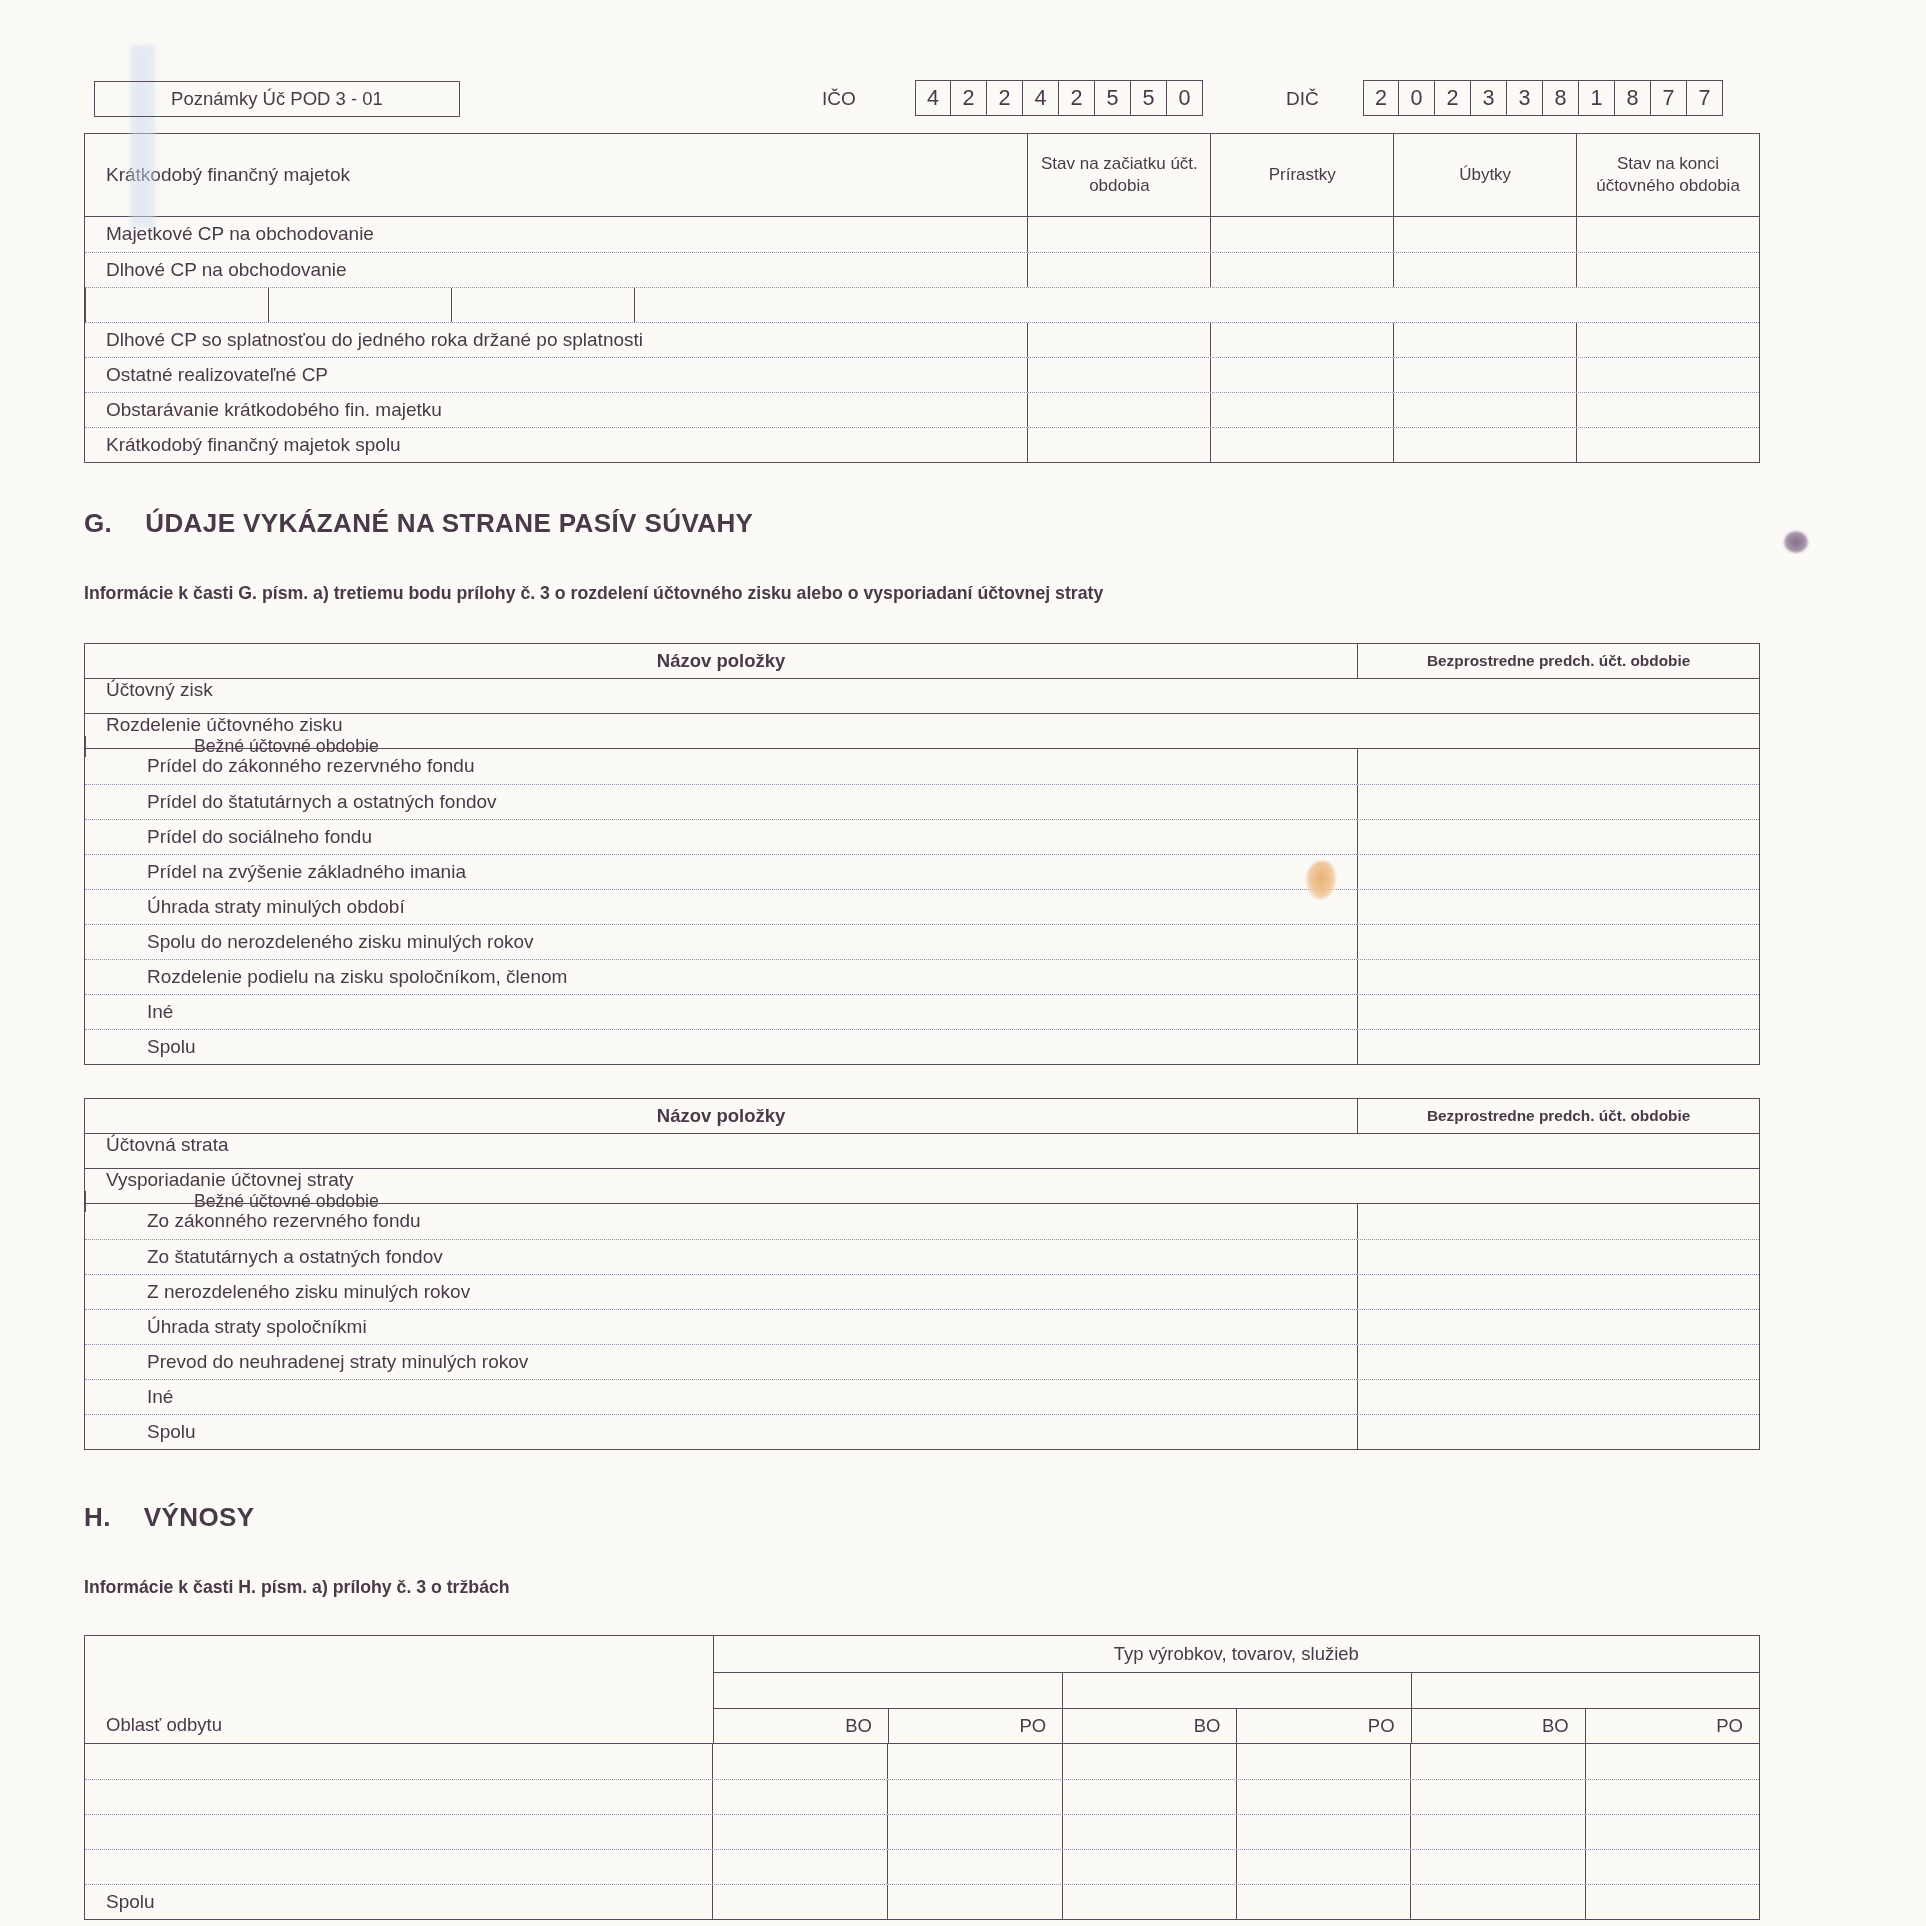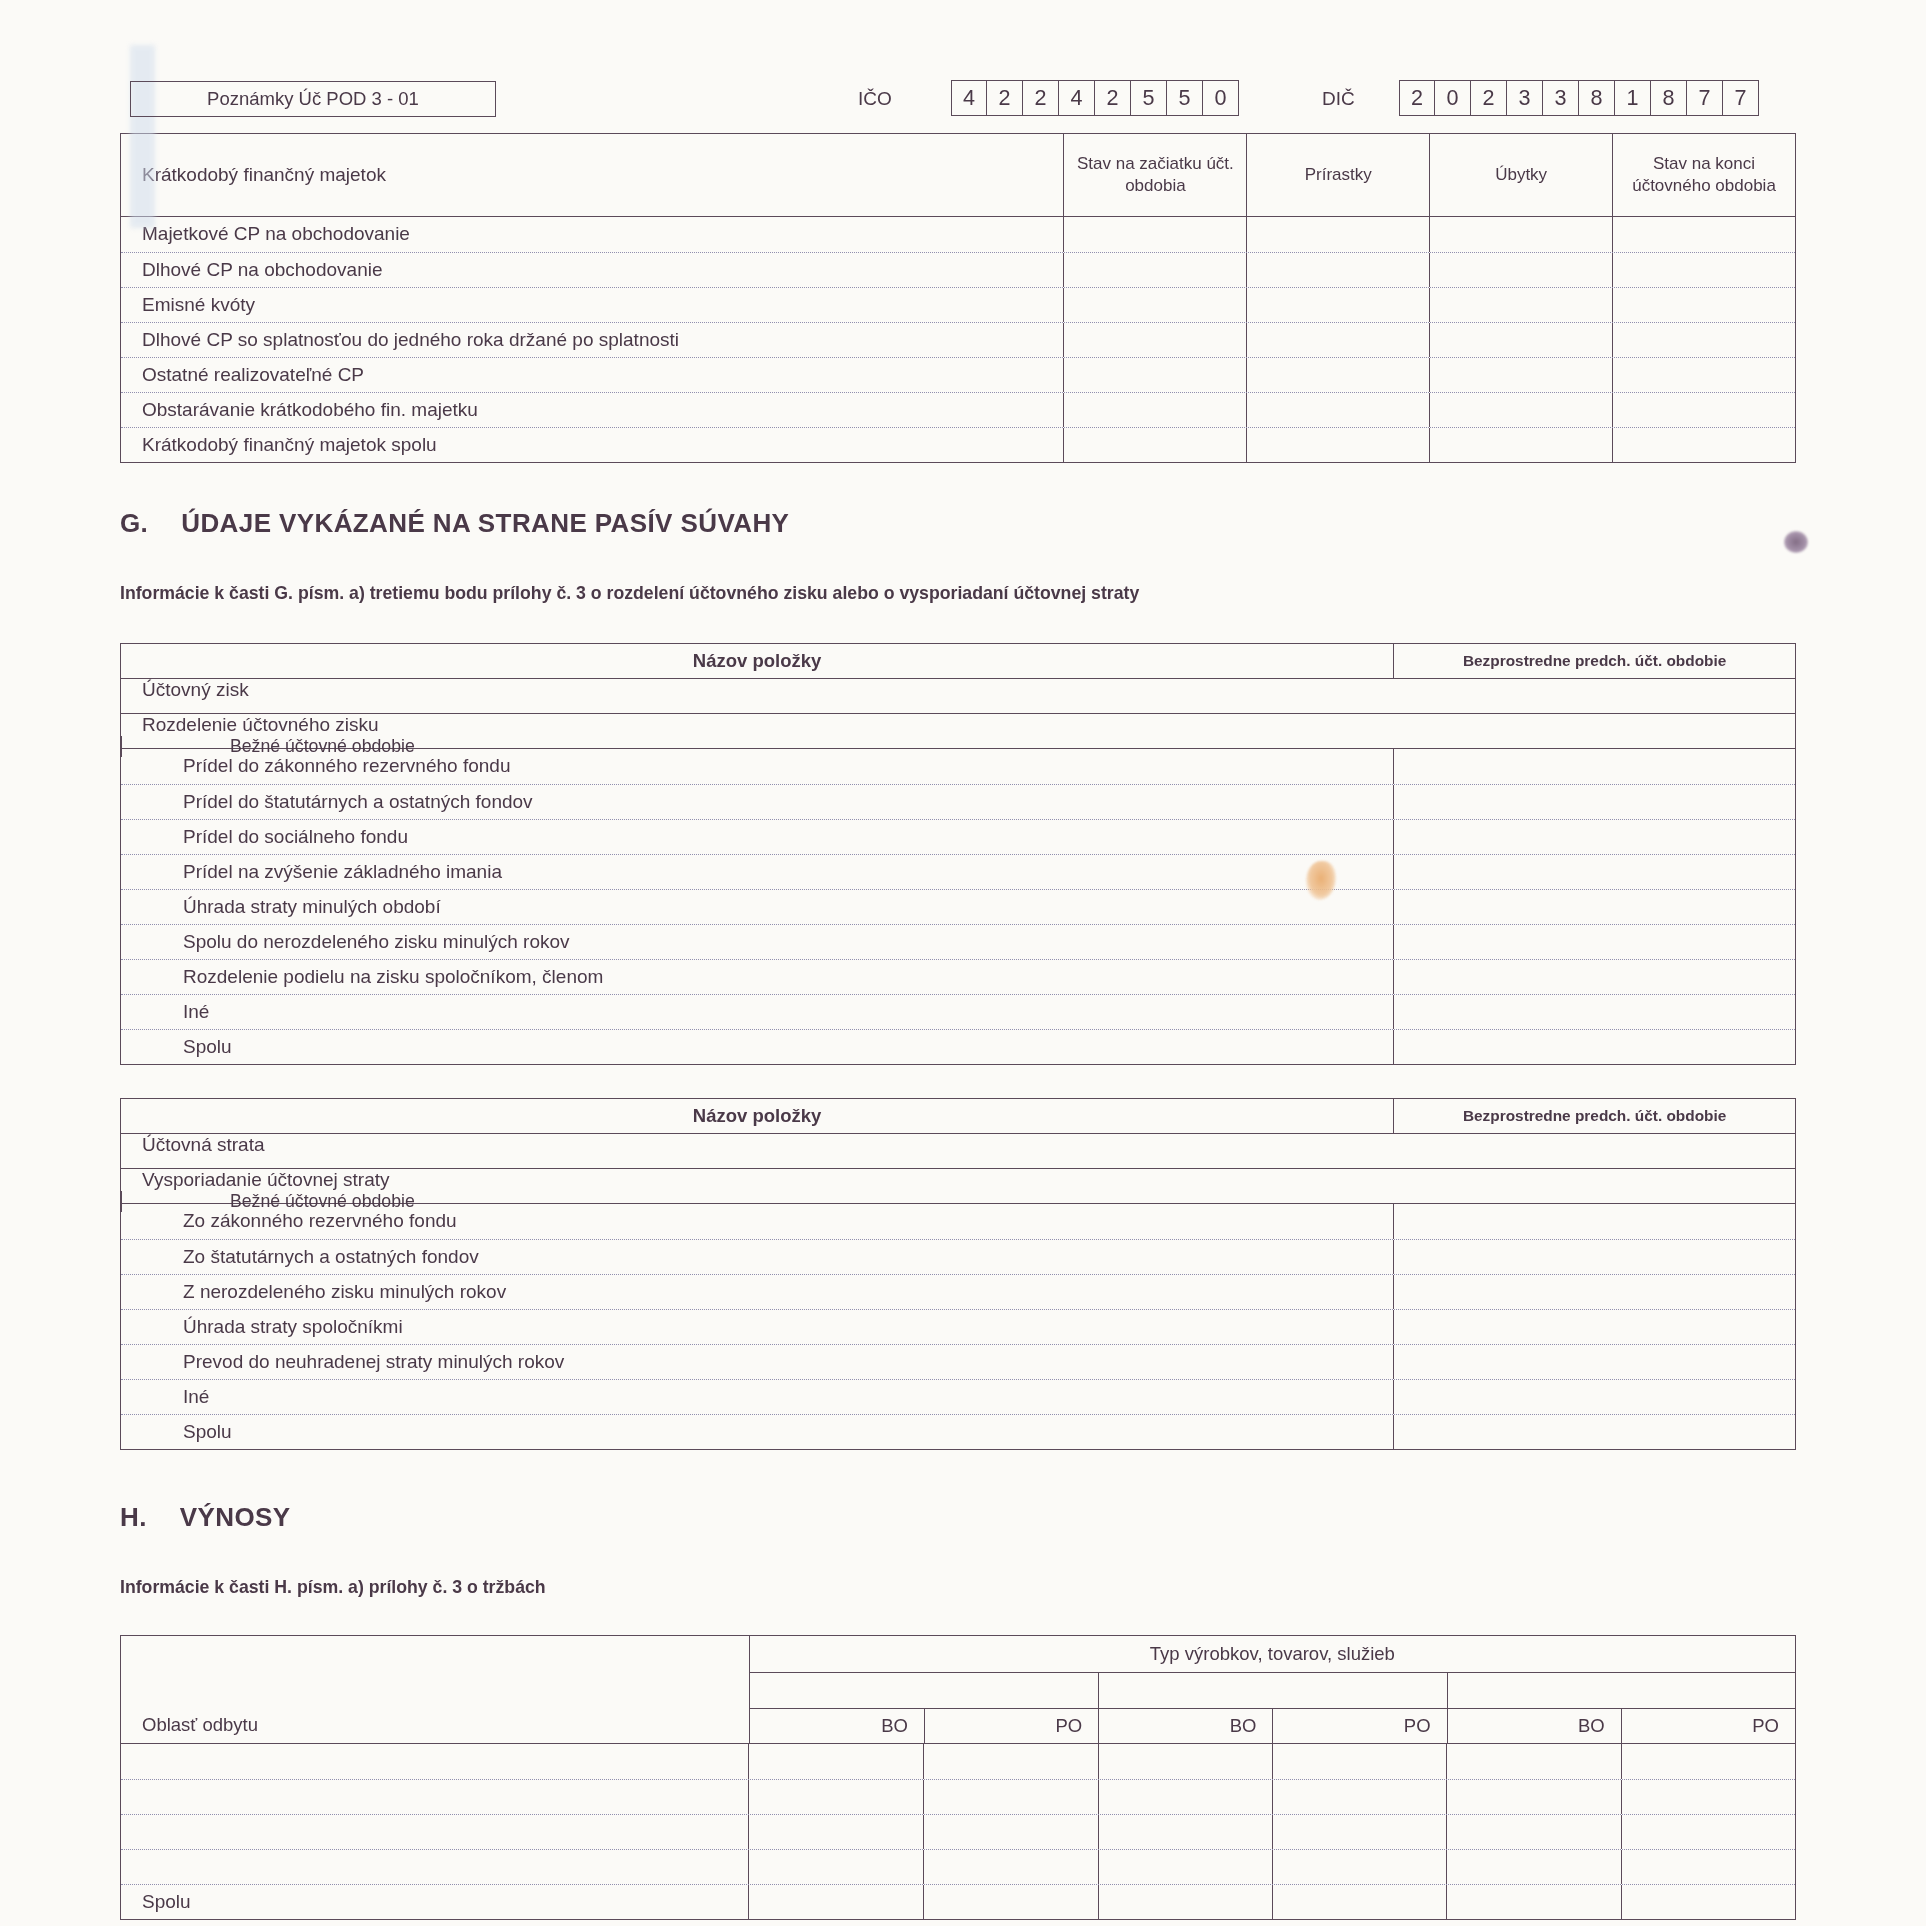--- a/index.html
+++ b/index.html
@@ -6,21 +6,21 @@
   html, body { margin: 0; padding: 0; background: #fbfaf7; }
   .page {
     position: relative;
     width: 1965px;
     height: 2712px;
     background: #fbfaf7;
     font-family: "Liberation Sans", sans-serif;
     color: #4a3948;
     overflow: hidden;
   }
-  .content { margin-left: 120px; width: 1702px; }
+  .content { margin-left: 84px; width: 1702px; }
 
   
   .topbar { position: relative; height: 39px; margin-top: 79px; }
   .form-title-box {
     position: absolute; left: 10px; top: 1.5px;
     width: 366px; height: 36px;
     border: 1.9px solid #5b4a59;
     display: flex; align-items: center; justify-content: center;
     font-size: 18.5px;
   }
@@ -174,21 +174,20 @@
           <div class="v"></div>
       </div>
       <div class="kfm-row">
         <div class="lbl">Dlhové CP na obchodovanie</div>
         <div class="v"></div>
           <div class="v"></div>
           <div class="v"></div>
           <div class="v"></div>
       </div>
       <div class="kfm-row">
-        <div class="lbl">Emisné kvóty</div>
         <div class="v"></div>
           <div class="v"></div>
           <div class="v"></div>
           <div class="v"></div>
       </div>
       <div class="kfm-row">
         <div class="lbl">Dlhové CP so splatnosťou do jedného roka držané po splatnosti</div>
         <div class="v"></div>
           <div class="v"></div>
           <div class="v"></div>

